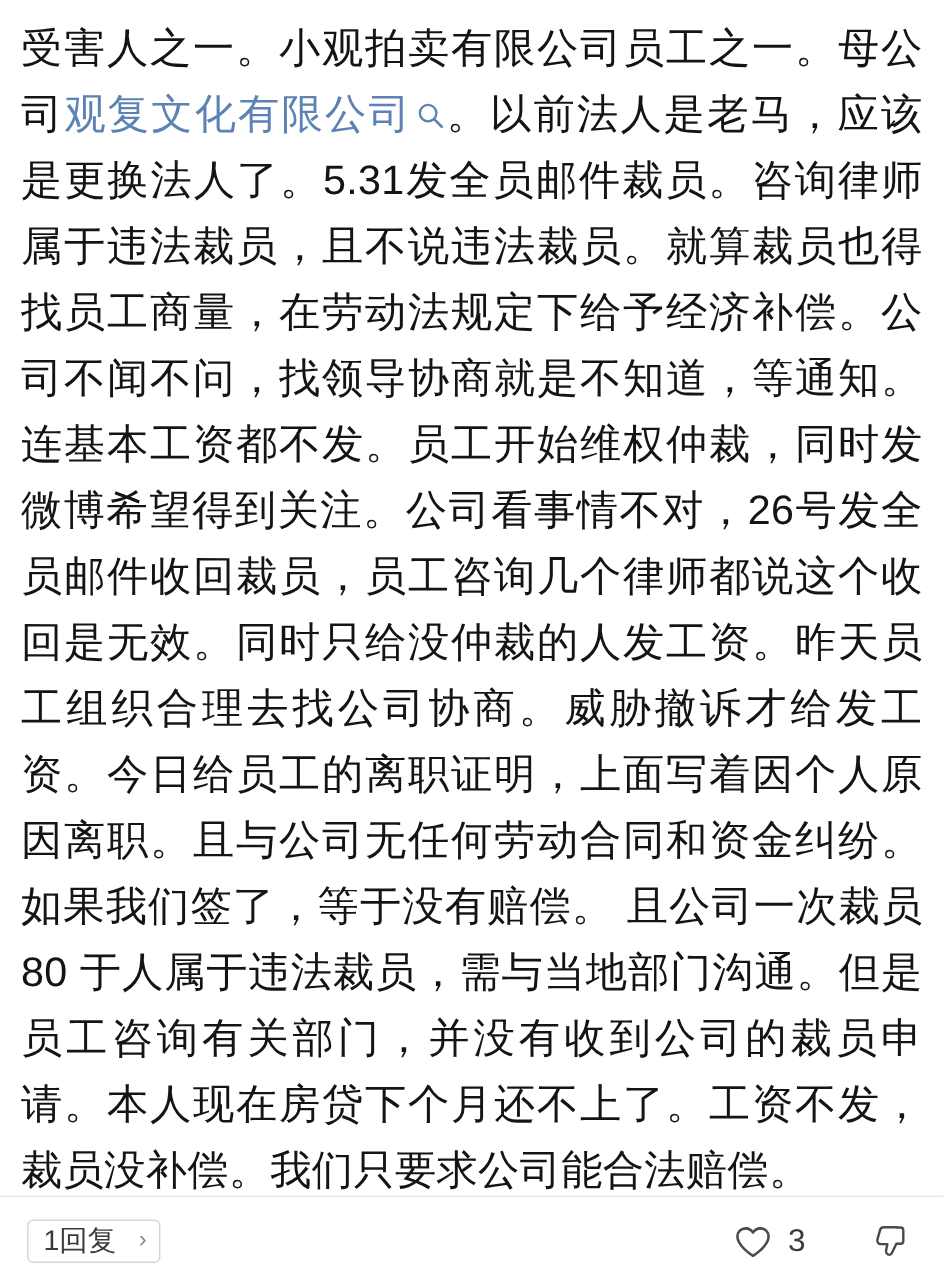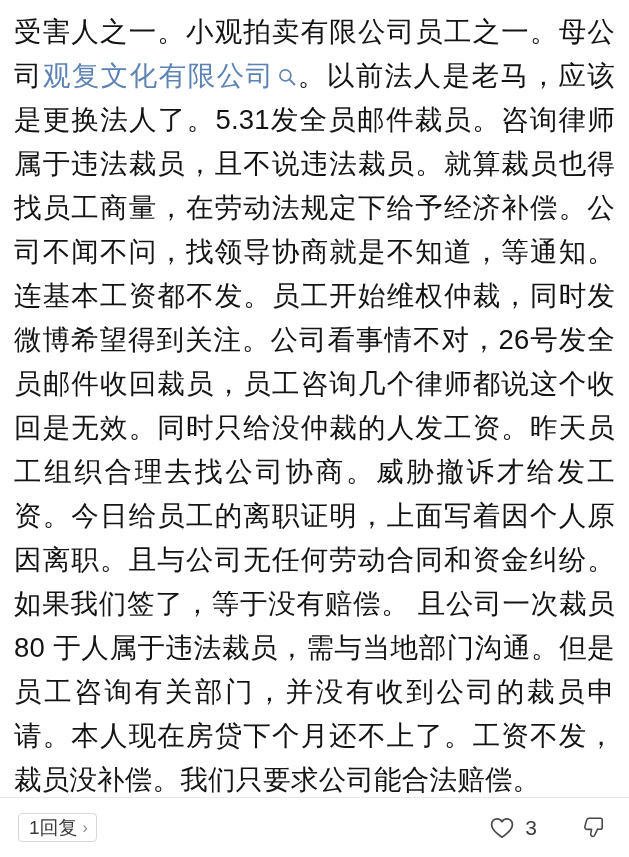--- a/index.html
+++ b/index.html
@@ -58,21 +58,21 @@
     background: #ffffff;
     display: flex;
     align-items: center;
     justify-content: space-between;
     padding: 0 22px 0 18px;
     box-sizing: border-box;
   }
   .reply-chip {
     display: inline-flex;
     align-items: center;
-    gap: 2px;
+    gap: 12px;
     border: 1px solid #d8d8d8;
     border-radius: 4px;
     padding: 4px 8px 4px 10px;
     font-size: 19px;
     color: #3a3a3a;
     background: #fff;
     line-height: 1;
   }
   .reply-chip .chev {
     font-size: 16px;

